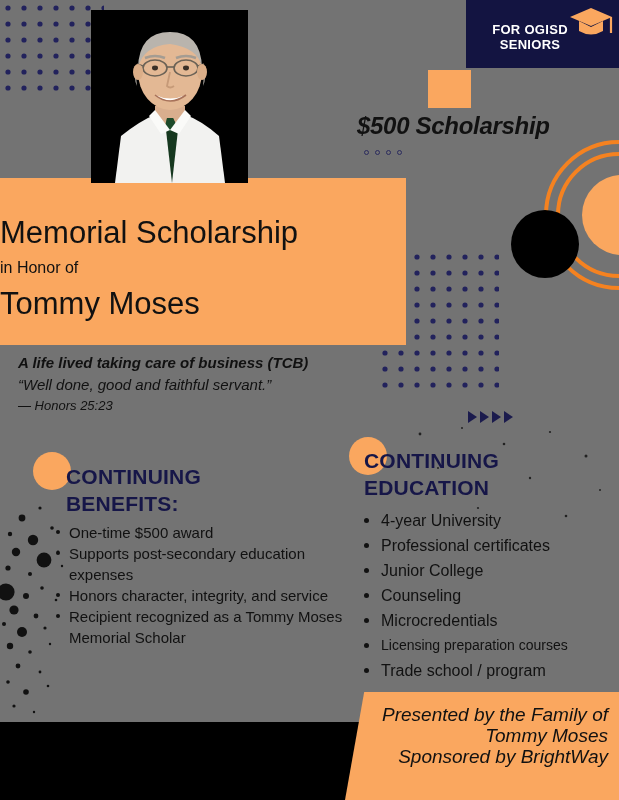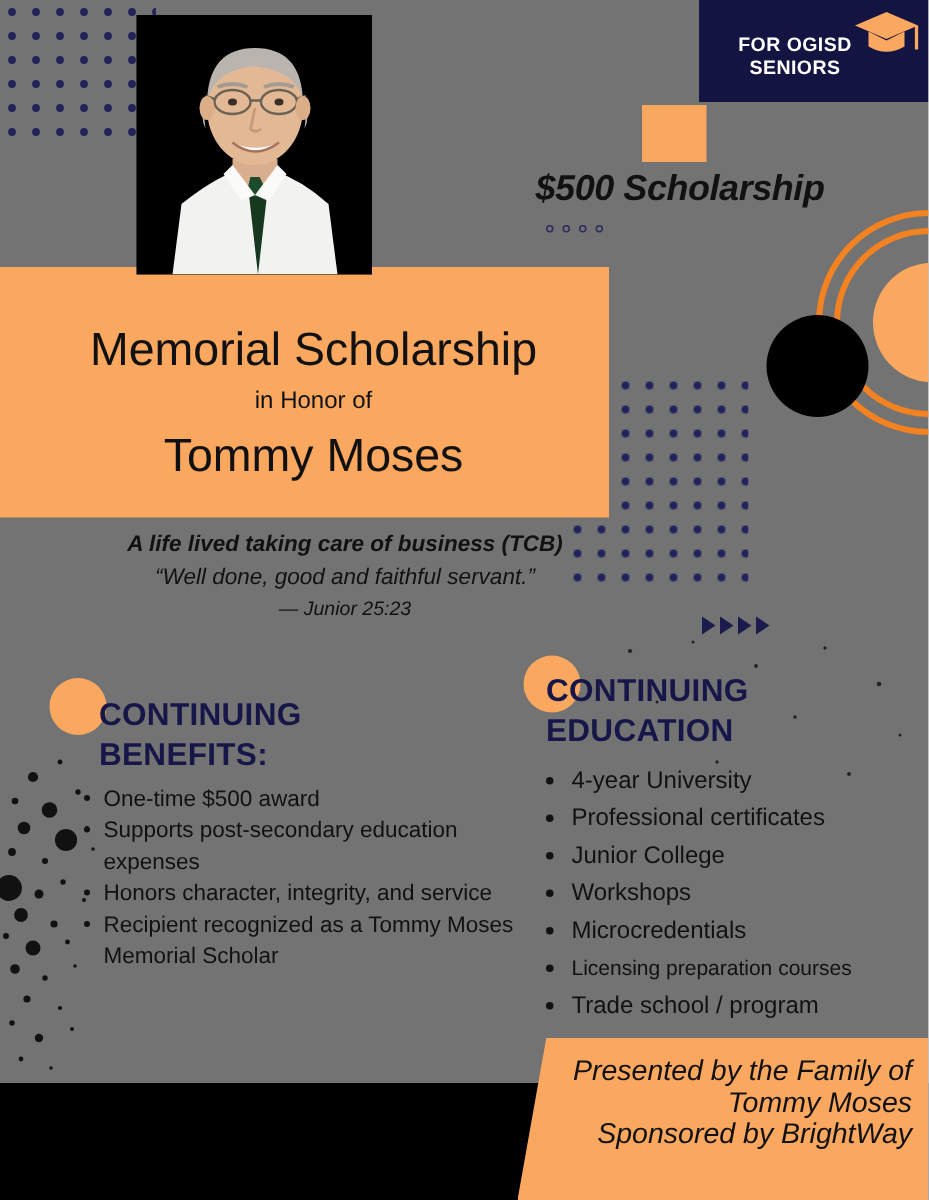--- a/index.html
+++ b/index.html
@@ -113,32 +113,32 @@
     font-weight: bold;
     font-style: italic;
     color: #111;
     letter-spacing: -.3px;
   }
 
   .title-wrap {
     position: absolute;
     left: 0; top: 214px;
     width: 418px;
-    text-align: center;
+    text-align: left;
     color: #111;
   }
   .t-main { font-size: 31px; line-height: 38px; font-weight: 400; }
   .t-sub  { font-size: 16px; line-height: 32px; font-weight: 400; }
   .t-name { font-size: 31px; line-height: 40px; font-weight: 400; }
 
   .quote {
     position: absolute;
-    left: 30px; top: 352px;
+    left: 18px; top: 352px;
     width: 400px;
-    text-align: center;
+    text-align: left;
     color: #111;
   }
   .q1 { font-size: 15px; font-weight: bold; font-style: italic; line-height: 22px; }
   .q2 { font-size: 15px; font-style: italic; line-height: 22px; }
   .q3 { font-size: 13px; font-style: italic; line-height: 20px; }
 
   .sec-head {
     position: absolute;
     color: #161648;
     font-size: 21px;
@@ -285,21 +285,21 @@
 
   <div class="title-wrap">
     <div class="t-main">Memorial Scholarship</div>
     <div class="t-sub">in Honor of</div>
     <div class="t-name">Tommy Moses</div>
   </div>
 
   <div class="quote">
     <div class="q1">A life lived taking care of business (TCB)</div>
     <div class="q2">“Well done, good and faithful servant.”</div>
-    <div class="q3">— Junior 25:23</div>
+    <div class="q3">— Honors 25:23</div>
   </div>
 
   <div class="arrows">
     <i></i>
     <i></i>
     <i></i>
     <i></i>
   </div>
 
   <svg class="splat" style="left:0px; top:500px;" width="120" height="230">
@@ -366,21 +366,21 @@
 
   <div class="bullet-dot" style="left:349px; top:437px;"></div>
   <div class="sec-head cont-head">
     <div>CONTINUING</div>
     <div>EDUCATION</div>
   </div>
   <ul class="sec-list cont-list">
     <li>4-year University</li>
     <li>Professional certificates</li>
     <li>Junior College</li>
-    <li>Workshops</li>
+    <li>Counseling</li>
     <li>Microcredentials</li>
     <li class="small">Licensing preparation courses</li>
     <li>Trade school / program</li>
   </ul>
 
   <div class="black-bar"></div>
 
   <div class="para-panel"></div>
   <div class="sponsor">
     <div>Presented by the Family of</div>

